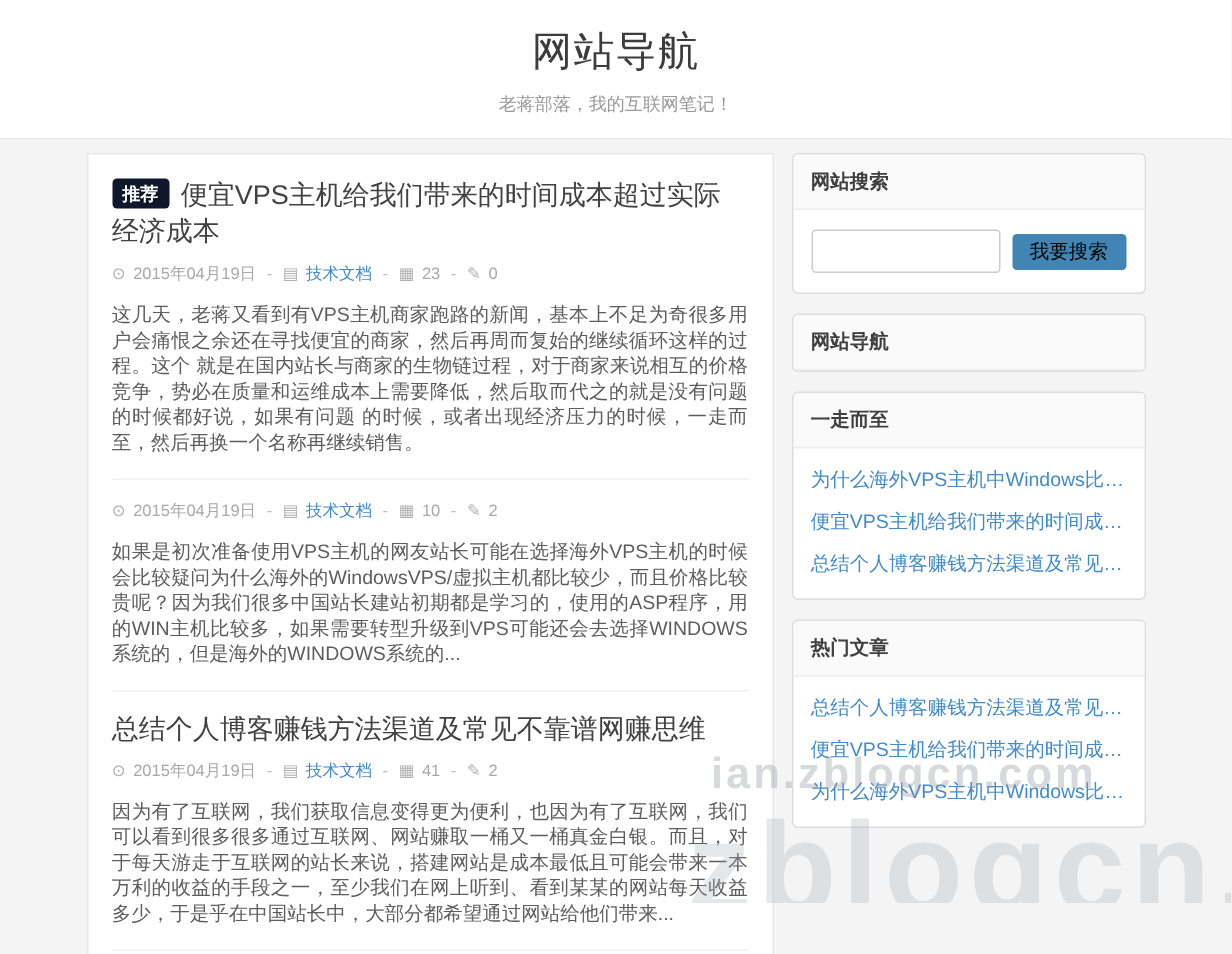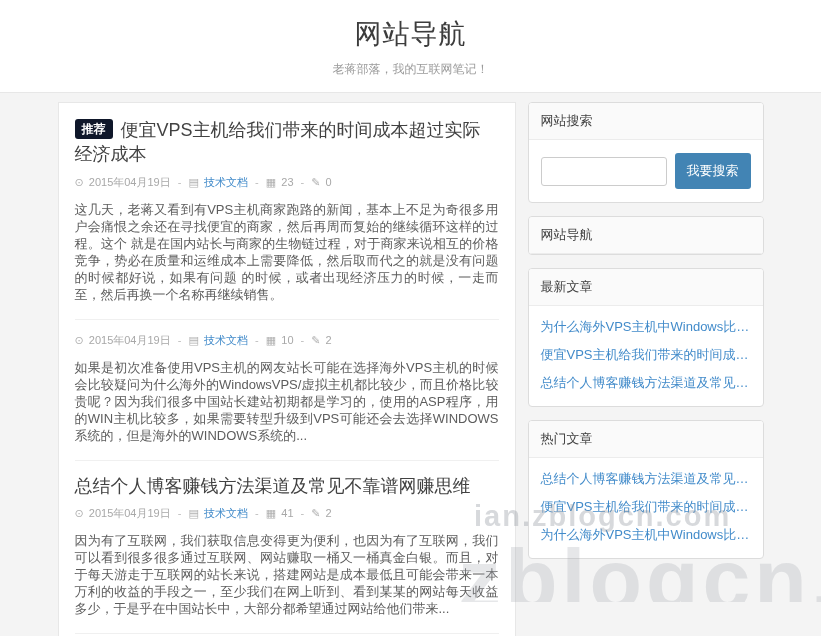--- a/index.html
+++ b/index.html
@@ -99,38 +99,39 @@
     border-radius: 4px;
     margin-bottom: 13px;
     overflow: hidden;
   }
   .widget-header {
     padding: 9px 12px;
     font-size: 13px;
     color: #3f3f3f;
     background: #fafafa;
     border-bottom: 1px solid #ececec;
+    font-weight: bold;
   }
   .search-body { padding: 13px 12px; display: flex; align-items: center; }
   .search-input {
     width: 126px;
     height: 29px;
     border: 1px solid #ccc;
     border-radius: 3px;
     padding: 0 6px;
     font-size: 13px;
     font-family: inherit;
     outline: none;
   }
   .search-btn {
     margin-left: 8px;
-    height: 36px;
+    height: 24px;
     padding: 0 12px;
     background: #4284b4;
-    color: #ffffff;
+    color: #000000;
     border: none;
     border-radius: 3px;
     font-size: 13px;
     font-family: inherit;
     cursor: pointer;
   }
   .widget-list { list-style: none; margin: 0; padding: 4px 0 6px; }
   .widget-list li a {
     display: block;
     padding: 11px 12px;
@@ -257,21 +258,21 @@
         <input class="search-input" type="text" value="" style="">
         <button class="search-btn">我要搜索</button>
       </div>
     </section>
 
     <section class="widget">
       <div class="widget-header">网站导航</div>
     </section>
 
     <section class="widget">
-      <div class="widget-header">最新文章</div>
+      <div class="widget-header">一走而至</div>
       <ul class="widget-list compact">
         <li>
             <a>为什么海外VPS主机中Windows比Linux贵而...</a>
           </li>
         <li>
             <a>便宜VPS主机给我们带来的时间成本超过实际...</a>
           </li>
         <li>
             <a>总结个人博客赚钱方法渠道及常见不靠谱网赚...</a>
           </li>

